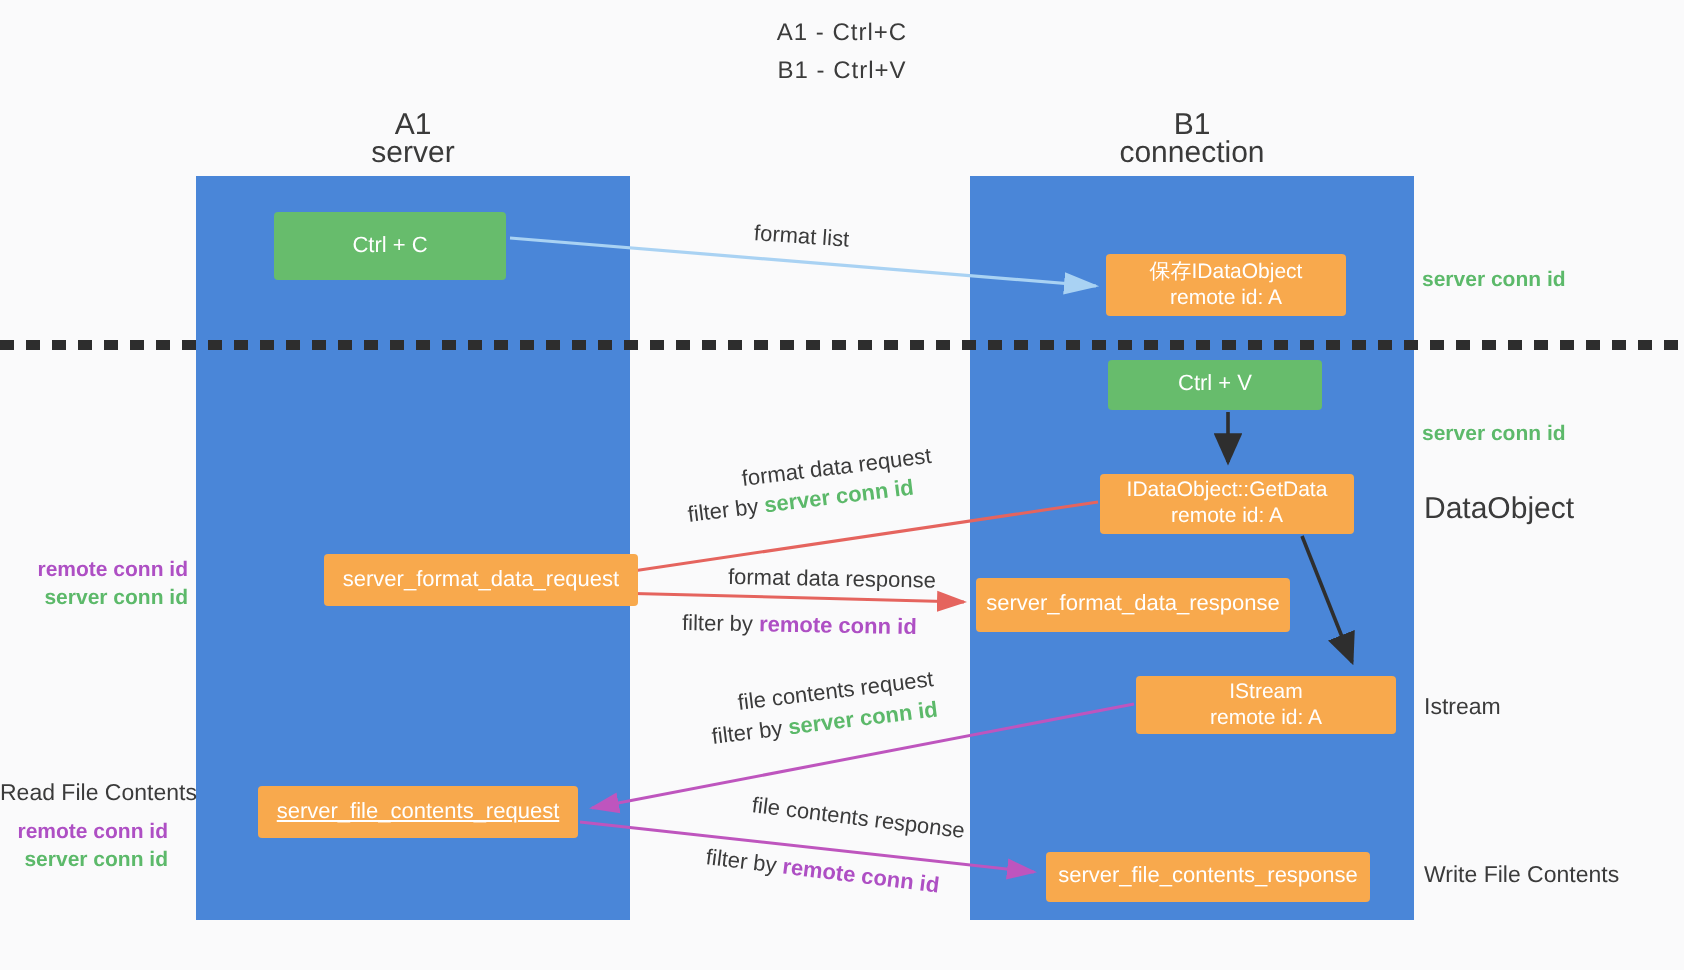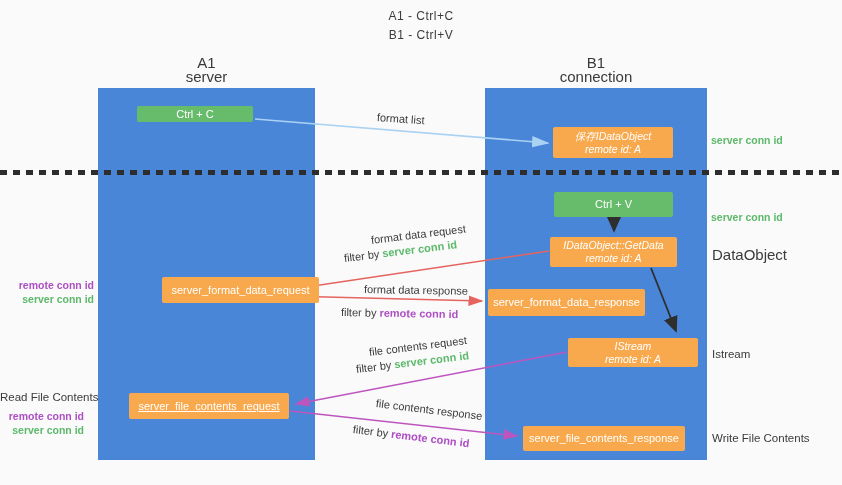--- a/index.html
+++ b/index.html
@@ -8,21 +8,21 @@
   .title-line{position:absolute;left:0;width:100%;text-align:center;
               font-size:12px;color:#3b3b3b;letter-spacing:0.5px;}
   .col-header{position:absolute;text-align:center;font-size:15px;line-height:14px;color:#3a3a3a;}
   .col{position:absolute;background:#4A86D8;}
   .dash-sep{position:absolute;left:0;top:170px;width:842px;height:5px;
             background:repeating-linear-gradient(90deg,#2d2d2d 0 7px,transparent 7px 13px);}
   .box{position:absolute;display:flex;flex-direction:column;align-items:center;justify-content:center;
        color:#fff;font-size:11px;line-height:13px;text-align:center;border-radius:2px;white-space:nowrap;}
   .box.green{background:#67BC6C;}
   .box.orange{background:#F8A94D;}
-  .box .l2{font-size:10.5px;font-style:italic;}
+  .box .l2{font-size:10.5px;}
   .mid-lbl{position:absolute;font-size:11px;color:#3b3b3b;white-space:nowrap;transform-origin:left center;}
   .side-lbl{position:absolute;font-size:10.5px;color:#3b3b3b;white-space:nowrap;}
   .ralign{text-align:right;}
   .g-id{color:#5CB96A;font-weight:bold;}
   .p-id{color:#AE4FC4;font-weight:bold;}
   svg.arrows{position:absolute;left:0;top:0;pointer-events:none;}
 </style>
 </head>
 <body>
 
@@ -62,28 +62,28 @@
     </defs>
     <line x1="255" y1="119" x2="548" y2="143" stroke="#A9D2F3" stroke-width="1.6" marker-end="url(#ah-blue)"></line>
     <line x1="614" y1="206" x2="614" y2="231" stroke="#2E2E2E" stroke-width="1.8" marker-end="url(#ah-black)"></line>
     <line x1="549" y1="251" x2="293" y2="289" stroke="#E5645E" stroke-width="1.5" marker-end="url(#ah-red)"></line>
     <line x1="287" y1="296" x2="482" y2="301" stroke="#E5645E" stroke-width="1.5" marker-end="url(#ah-red)"></line>
     <line x1="651" y1="268" x2="676" y2="331" stroke="#2E2E2E" stroke-width="1.8" marker-end="url(#ah-black)"></line>
     <line x1="567" y1="352" x2="296" y2="404" stroke="#BE55BE" stroke-width="1.5" marker-end="url(#ah-magenta)"></line>
     <line x1="290" y1="411" x2="517" y2="436" stroke="#BE55BE" stroke-width="1.5" marker-end="url(#ah-magenta)"></line>
   </svg>
 
-  <div class="box green" style="left:137px;top:106px;width:116px;height:16px;">
+  <div class="box green" style="left:137px;top:106px;width:116px;height:34px;">
     <span>Ctrl + C</span>
   </div>
   <div class="box orange" style="left:553px;top:127px;width:120px;height:31px;">
     <span class="l2">保存IDataObject</span>
     <span class="l2">remote id: A</span>
   </div>
-  <div class="box green" style="left:554px;top:192px;width:119px;height:25px;text-align:right;">
+  <div class="box green" style="left:554px;top:180px;width:107px;height:25px;text-align:right;">
     <span>Ctrl + V</span>
   </div>
   <div class="box orange" style="left:550px;top:237px;width:127px;height:30px;">
     <span class="l2">IDataObject::GetData</span>
     <span class="l2">remote id: A</span>
   </div>
   <div class="box orange" style="left:129px;top:277px;width:157px;height:26px;margin-left:33px;">
     <span>server_format_data_request</span>
   </div>
   <div class="box orange" style="left:488px;top:289px;width:157px;height:27px;">

